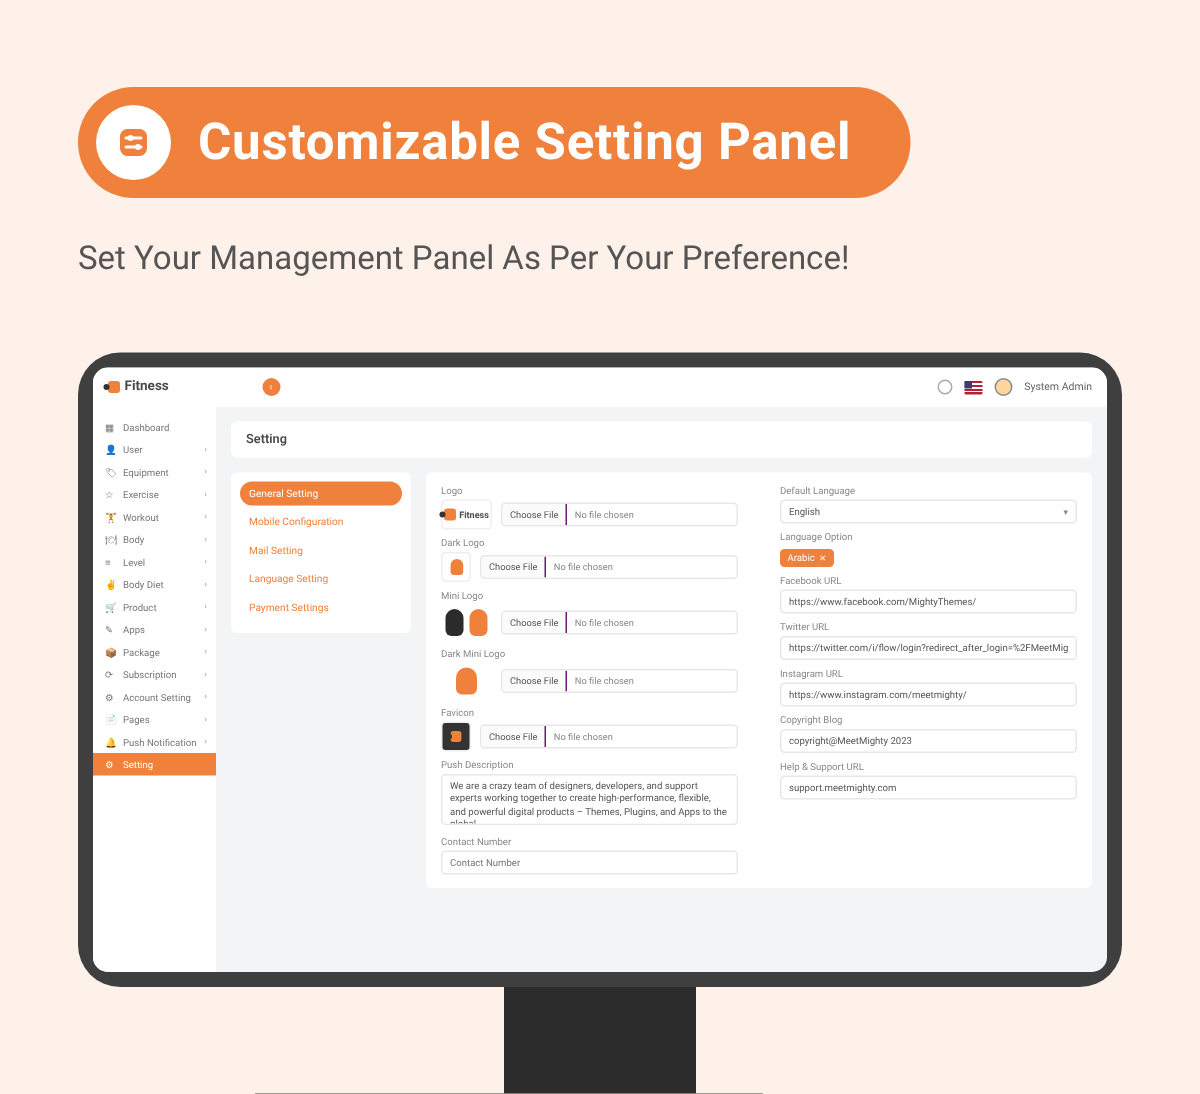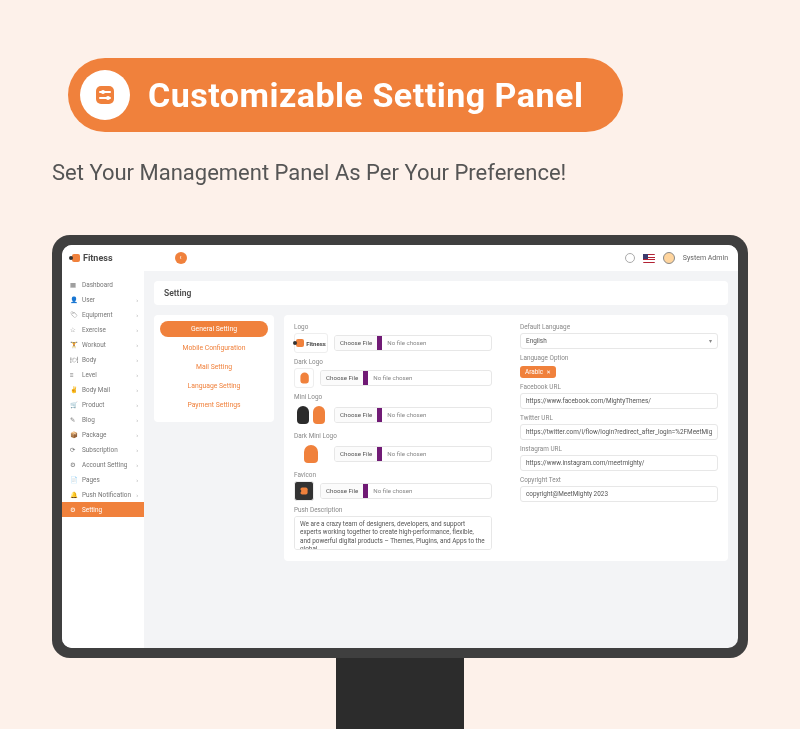--- a/index.html
+++ b/index.html
@@ -7,41 +7,41 @@
     width: 800px;
     height: 729px;
     background: #fdf1ea;
     font-family: -apple-system, BlinkMacSystemFont, "Segoe UI", Roboto, sans-serif;
     overflow: hidden;
     position: relative;
   }
 
   
   .hero-pill {
-    position: absolute; left: 68px; top: 58px;
+    position: absolute; left: 52px; top: 58px;
     background: #f0813c; color: #fff;
     border-radius: 42px; padding: 12px 40px 12px 12px;
     display: flex; align-items: center; gap: 18px;
   }
   .hero-icon {
     width: 50px; height: 50px; border-radius: 50%; background: #fff;
     display: flex; align-items: center; justify-content: center;
   }
   .hero-title { font-size: 34px; font-weight: 700; letter-spacing: .5px; }
 
   .subtitle {
     position: absolute; left: 52px; top: 160px;
     font-size: 22px; color: #555;
   }
 
   
   .monitor {
     position: absolute; left: 52px; top: 235px;
     width: 696px; height: 423px;
-    background: #3f3f3f; border-radius: 18px; padding: 10px;
+    background: #3f3f3f; border-radius: 28px; padding: 10px;
   }
   .screen {
     width: 100%; height: 100%; background: #f3f4f6;
     border-radius: 10px; overflow: hidden; position: relative;
     font-size: 7px; color: #4a4a4a;
   }
   .stand-neck {
     position: absolute; left: 336px; top: 658px;
     width: 128px; height: 71px; background: #2c2c2c;
   }
@@ -85,23 +85,22 @@
   .main { position:absolute; left:82px; top:26px; right:0; bottom:0; padding:10px 10px 0 10px; overflow:hidden;}
   .page-head {
     background:#fff; border-radius:4px; padding:7px 10px; font-size:8.5px; font-weight:600;
   }
 
   .content-row { display:flex; gap:10px; margin-top:10px; align-items:flex-start;}
   .subnav {
     width: 120px; background:#fff; border-radius:4px; padding:6px;
   }
   .subnav-item {
-    font-size:6.8px; padding:4px 17px; border-radius:9px; color:#f0813c; margin-bottom:3px;
+    font-size:6.8px; padding:4px 6px; border-radius:9px; color:#f0813c; margin-bottom:3px;
     cursor:pointer;
-    text-align:center;
   }
   .subnav-item.sel { background:#f0813c; color:#fff; }
 
   .panel {
     flex:1; background:#fff; border-radius:4px; padding:8px 10px 4px 10px;
     display:flex; gap:28px;
   }
   .col { flex:1; min-width:0;}
   .field { margin-bottom:5px;}
   .flabel { font-size:6.4px; color:#888; display:block; margin-bottom:2px;}
@@ -122,21 +121,21 @@
 
   .logo-row { display:flex; align-items:center; gap:6px; margin-top:2px; margin-bottom:4px;}
   .thumb { width:34px; height:20px; border:1px solid #eee; border-radius:3px;
            display:flex; align-items:center; justify-content:center; font-size:6px; background:#fff;}
   .thumb.sq { width:20px; height:20px;}
   .thumb.dark { background:#333; color:#fff;}
   .file-input {
     flex:1; border:1px solid #e7e7e7; border-radius:3px; display:flex; align-items:stretch; overflow:hidden;
     font-size:6.2px; background:#fff;
   }
-  .file-btn { padding:3px 5px; border-right:5px solid #701a75; background:#fbfbfb; color:#555;}
+  .file-btn { padding:3px 5px; border-right:1px solid #701a75; background:#fbfbfb; color:#555;}
   .file-txt { padding:3px 5px; color:#888;}
 
   .mini-people { width:34px; height:24px; position:relative;}
   .mini-people::before, .mini-people::after {
     content:""; position:absolute; width:12px; height:18px; border-radius:6px 6px 4px 4px; top:3px;
   }
   .mini-people::before{ left:3px; background:#2b2b2b;}
   .mini-people::after{ right:3px; background:#f0813c;}
   .mini-person { width:20px; height:24px; position:relative; display:inline-block;}
   .mini-person::before{
@@ -211,31 +210,31 @@
           <span>Body</span>
           <span class="chev">›</span>
         </div>
         <div class="side-item">
           <span class="ico">≡</span>
           <span>Level</span>
           <span class="chev">›</span>
         </div>
         <div class="side-item">
           <span class="ico">✌</span>
-          <span>Body Mail</span>
+          <span>Body Diet</span>
           <span class="chev">›</span>
         </div>
         <div class="side-item">
           <span class="ico">🛒</span>
           <span>Product</span>
           <span class="chev">›</span>
         </div>
         <div class="side-item">
           <span class="ico">✎</span>
-          <span>Blog</span>
+          <span>Apps</span>
           <span class="chev">›</span>
         </div>
         <div class="side-item">
           <span class="ico">📦</span>
           <span>Package</span>
           <span class="chev">›</span>
         </div>
         <div class="side-item">
           <span class="ico">⟳</span>
           <span>Subscription</span>
@@ -342,20 +341,24 @@
               </div>
             </div>
 
 
             <div class="field">
               <span class="flabel">Push Description</span>
               <textarea class="textarea" id="site-desc-ta" style="">We are a crazy team of designers, developers, and support experts working together to create high-performance, flexible, and powerful digital products – Themes, Plugins, and Apps to the global</textarea>
             </div>
 
 
+            <div class="field">
+              <span class="flabel">Contact Number</span>
+              <input class="input" placeholder="Contact Number" style="">
+            </div>
           </div>
 
           <div class="col">
 
             <div class="field">
               <span class="flabel">Default Language</span>
               <div class="input select">
                 <span>English</span>
               </div>
             </div>
@@ -377,24 +380,28 @@
               <input class="input" value="https://twitter.com/i/flow/login?redirect_after_login=%2FMeetMighty" style="">
             </div>
 
 
             <div class="field">
               <span class="flabel">Instagram URL</span>
               <input class="input" value="https://www.instagram.com/meetmighty/" style="">
             </div>
 
             <div class="field">
-              <span class="flabel">Copyright Text</span>
+              <span class="flabel">Copyright Blog</span>
               <input class="input" value="copyright@MeetMighty 2023" style="">
             </div>
 
+            <div class="field">
+              <span class="flabel">Help &amp; Support URL</span>
+              <input class="input" value="support.meetmighty.com" style="">
+            </div>
 
           </div>
         </div>
       </div>
     </div>
 
   </div>
 </div>
 <div class="stand-neck"></div>
 

